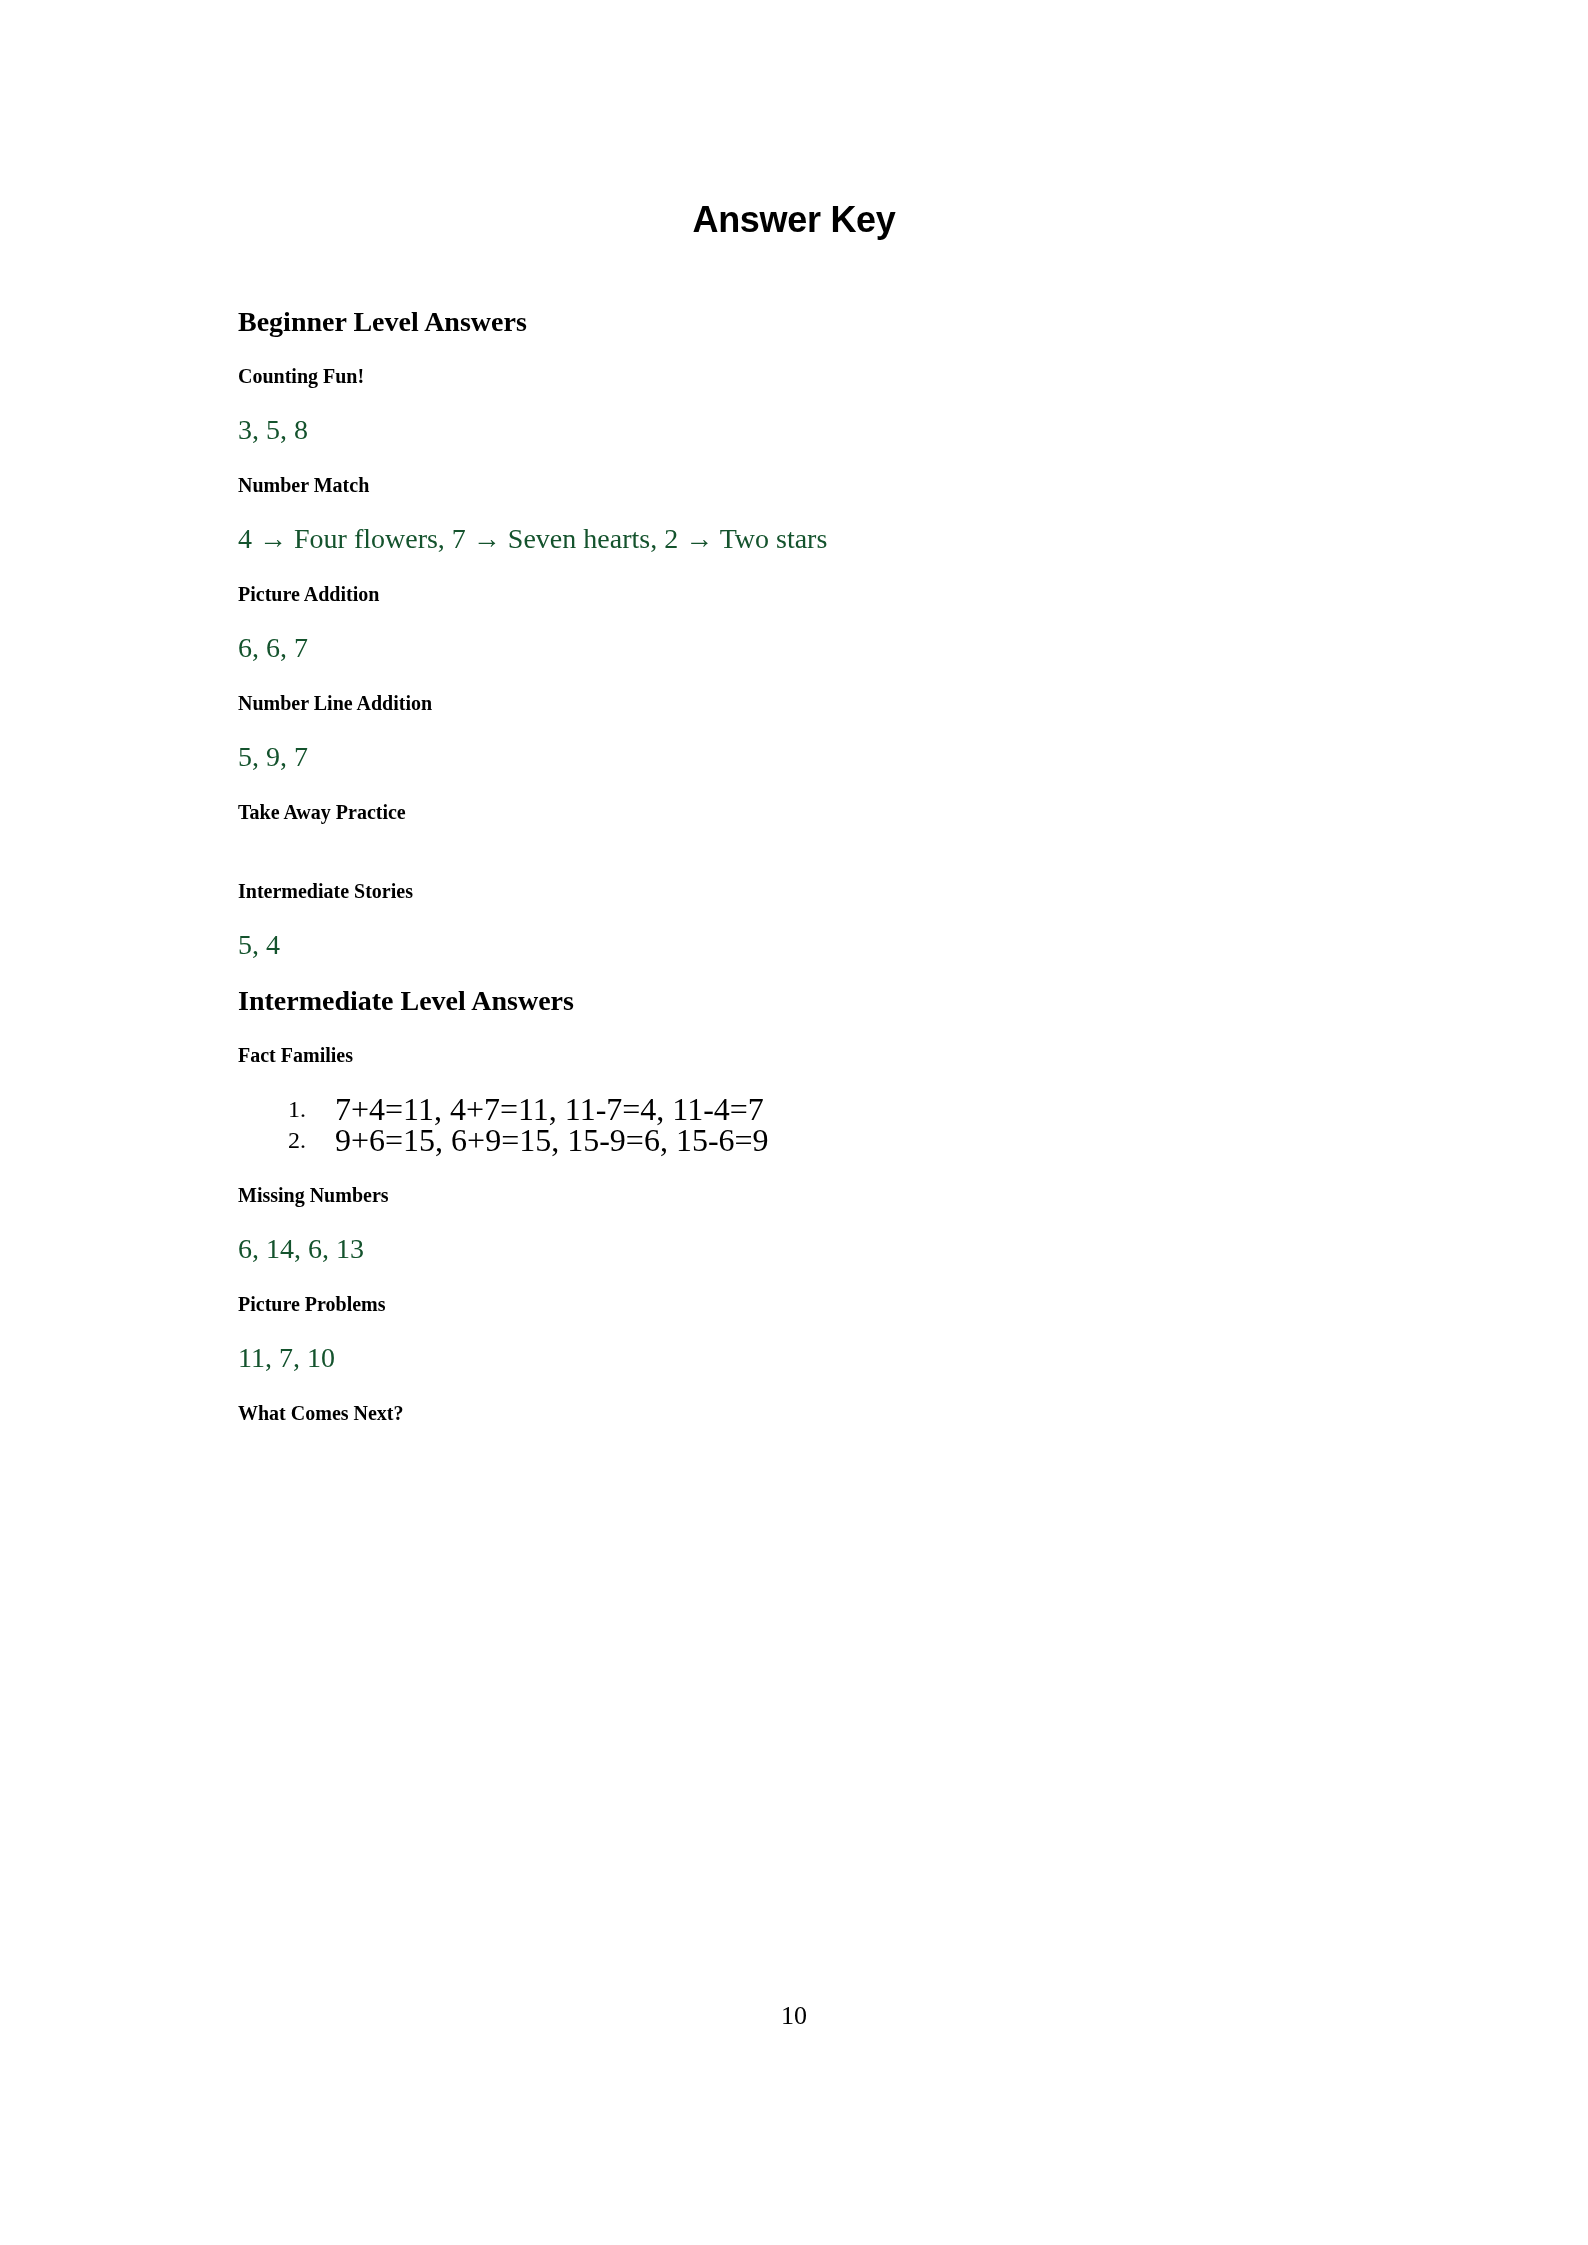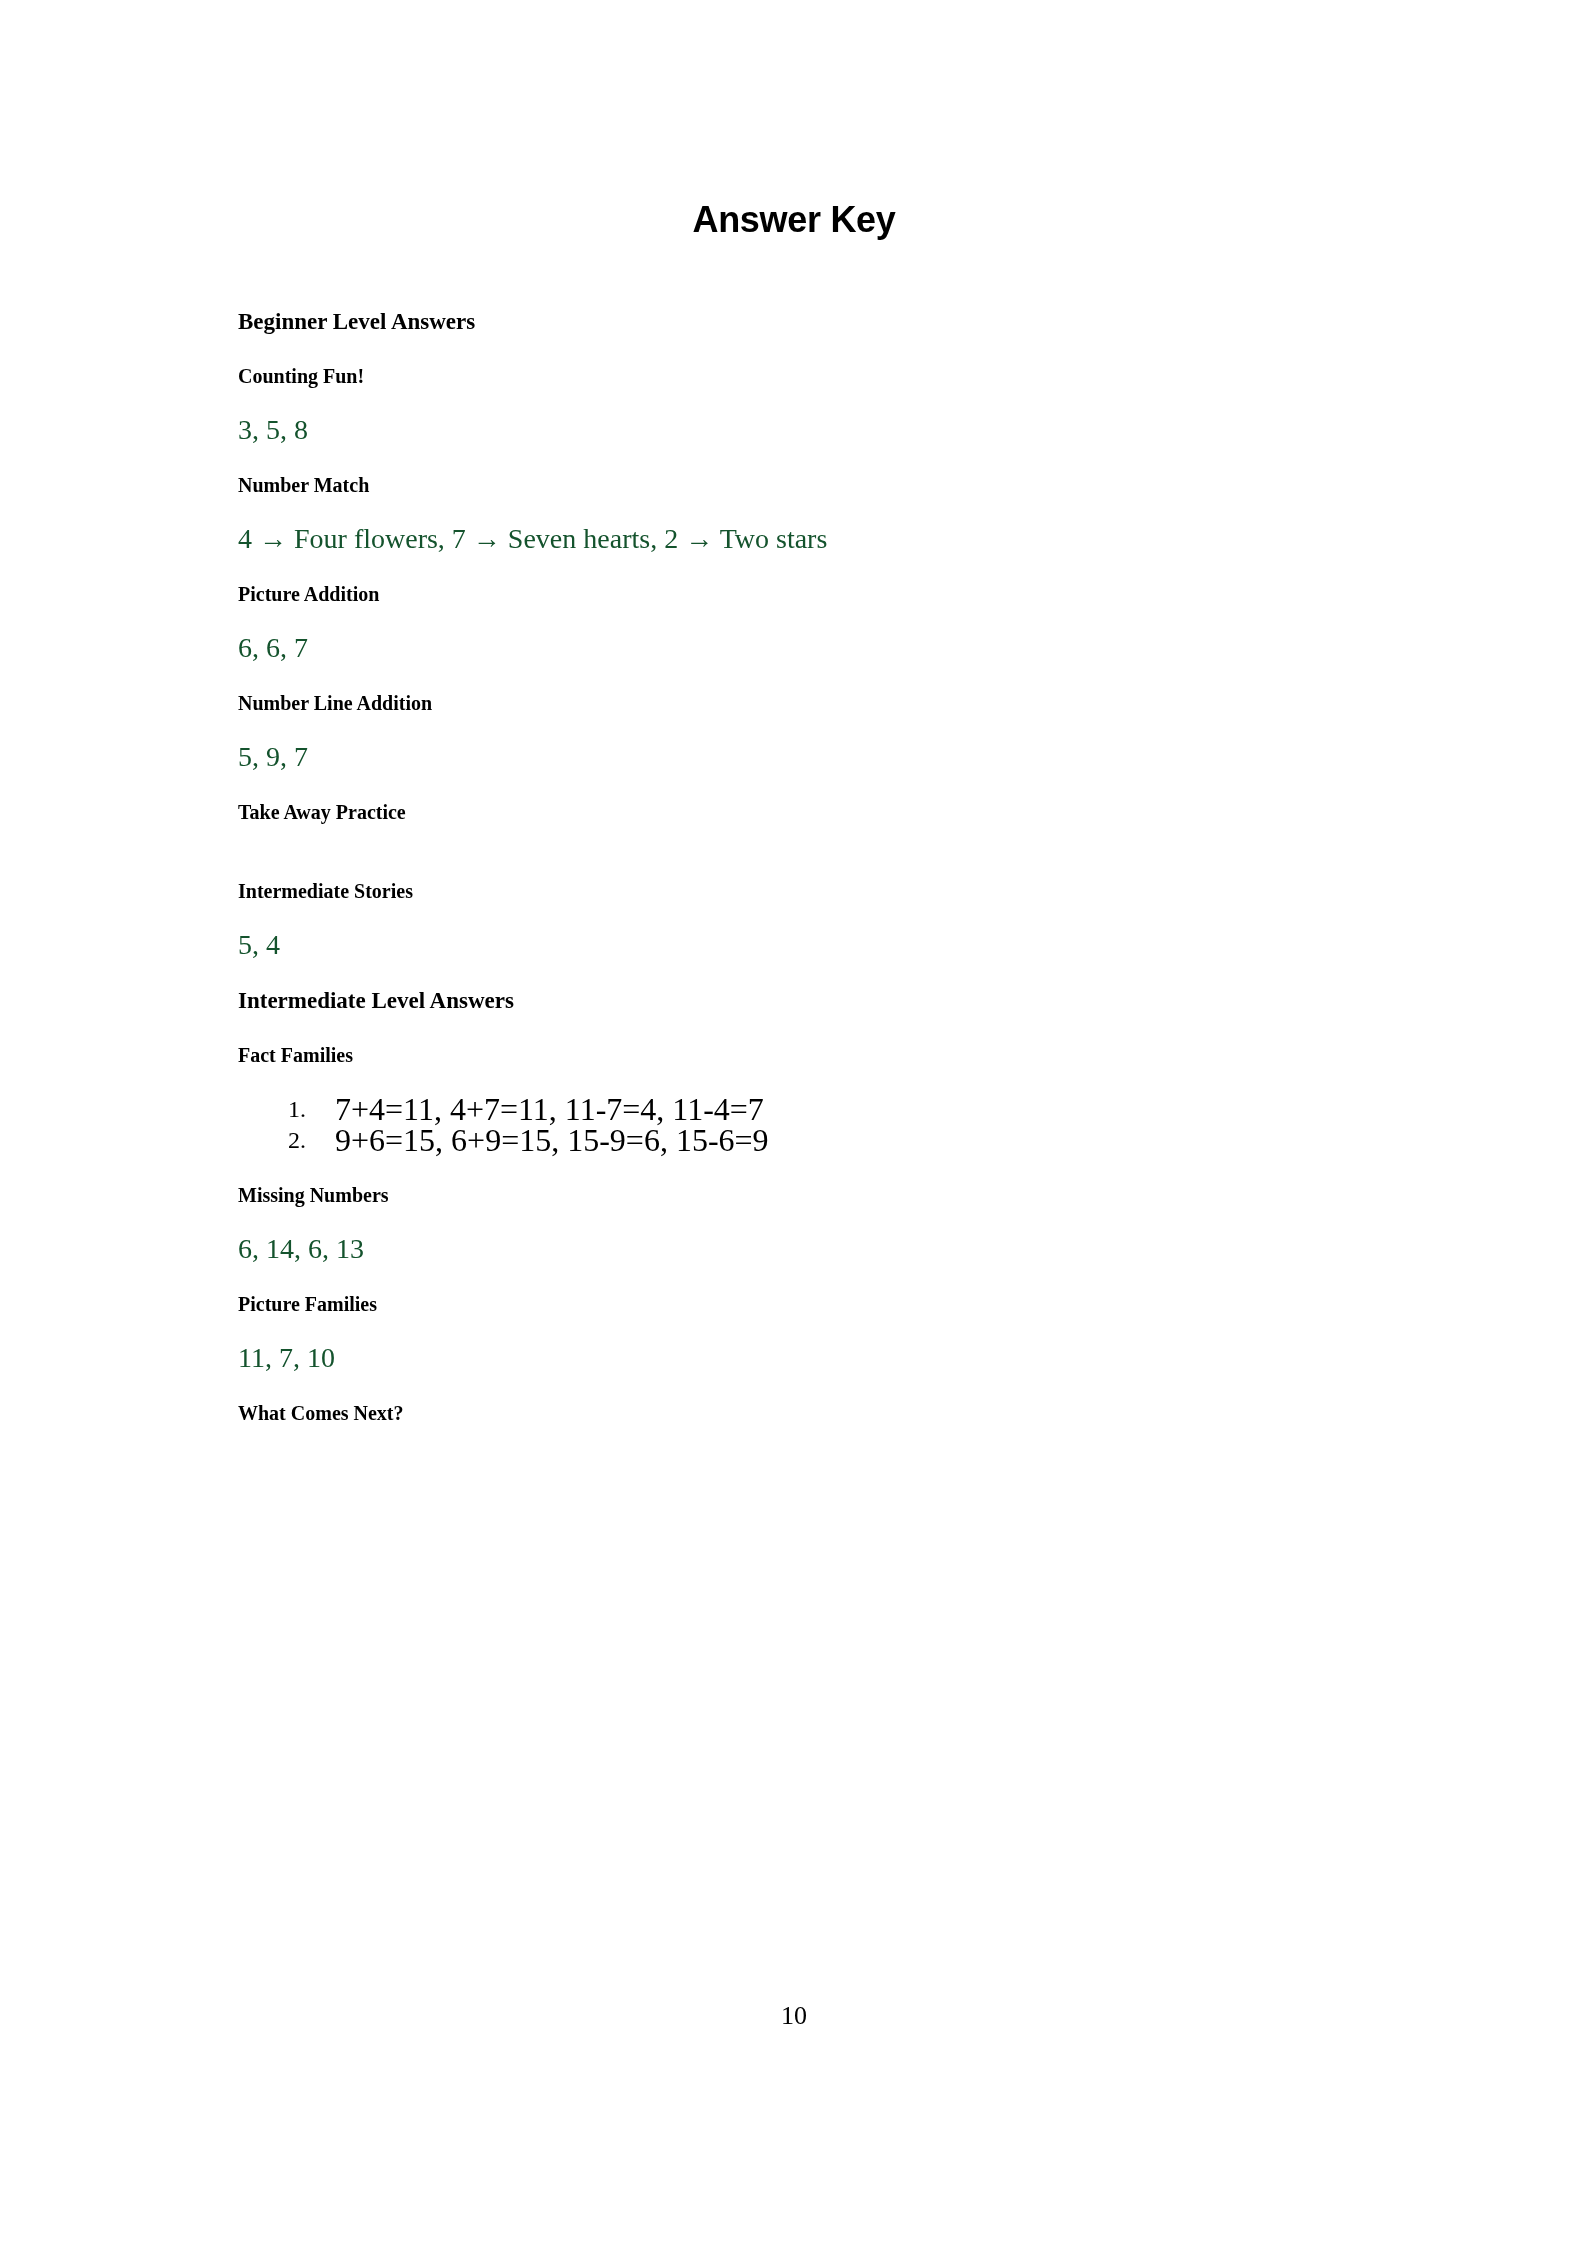--- a/index.html
+++ b/index.html
@@ -46,21 +46,21 @@
   .content {
     position: absolute;
     left: 238px;
     top: 305px;
     width: 1120px;
   }
 
   .level-heading {
     font-family: "Liberation Serif", "DejaVu Serif", serif;
     font-weight: bold;
-    font-size: 23px;
+    font-size: 28px;
     line-height: 34px;
     margin: 0 0 0 0;
     color: #000000;
   }
 
   .section-heading {
     font-family: "Liberation Serif", "DejaVu Serif", serif;
     font-weight: bold;
     font-size: 20px;
     line-height: 30px;
@@ -175,21 +175,21 @@
       <li>7+4=11, 4+7=11, 11-7=4, 11-4=7</li>
       <li>9+6=15, 6+9=15, 15-9=6, 15-6=9</li>
     </ol>
     <div class="gap-after-list"></div>
 
     <div class="section-heading">Missing Numbers</div>
     <div class="gap-after-heading"></div>
     <div class="answer-line">6, 14, 6, 13</div>
     <div class="gap-after-answer"></div>
 
-    <div class="section-heading">Picture Families</div>
+    <div class="section-heading">Picture Problems</div>
     <div class="gap-after-heading"></div>
     <div class="answer-line">11, 7, 10</div>
     <div class="gap-after-answer"></div>
 
     <div class="section-heading">What Comes Next?</div>
 
   </div>
 
   <div class="page-number">10</div>
 

